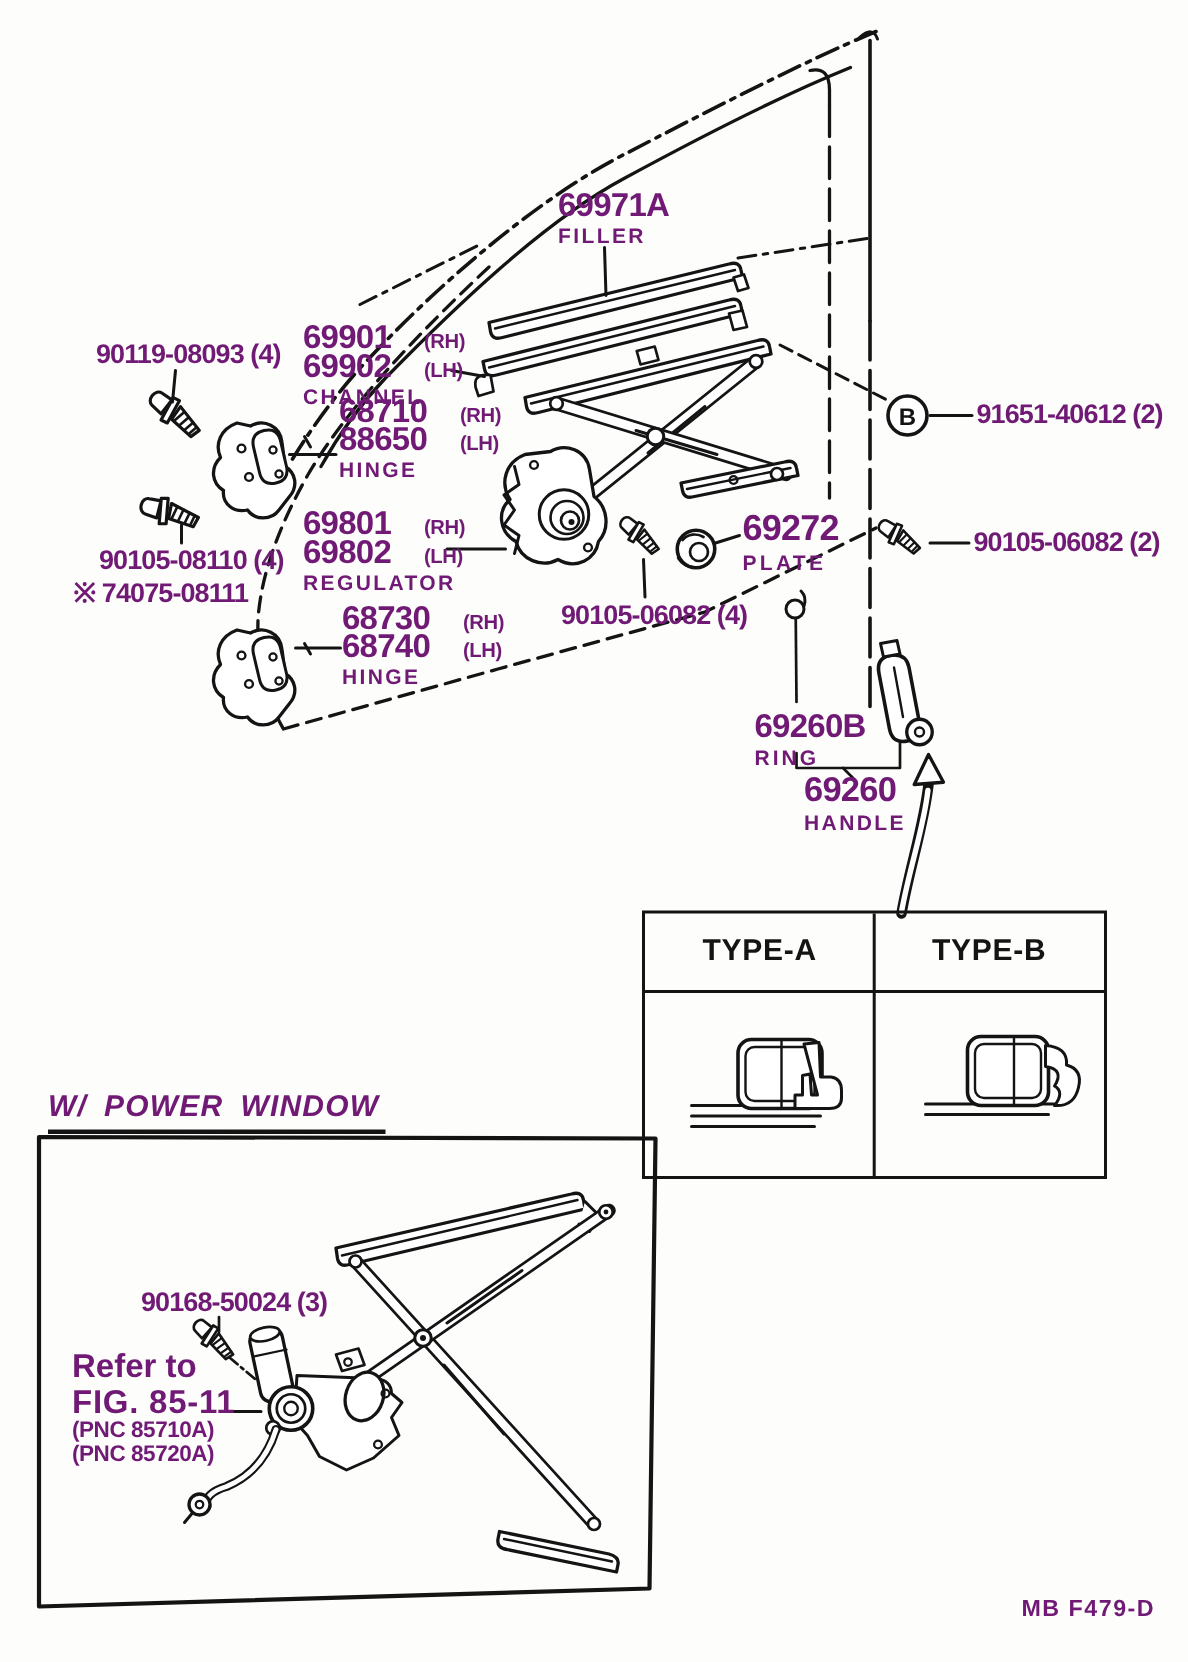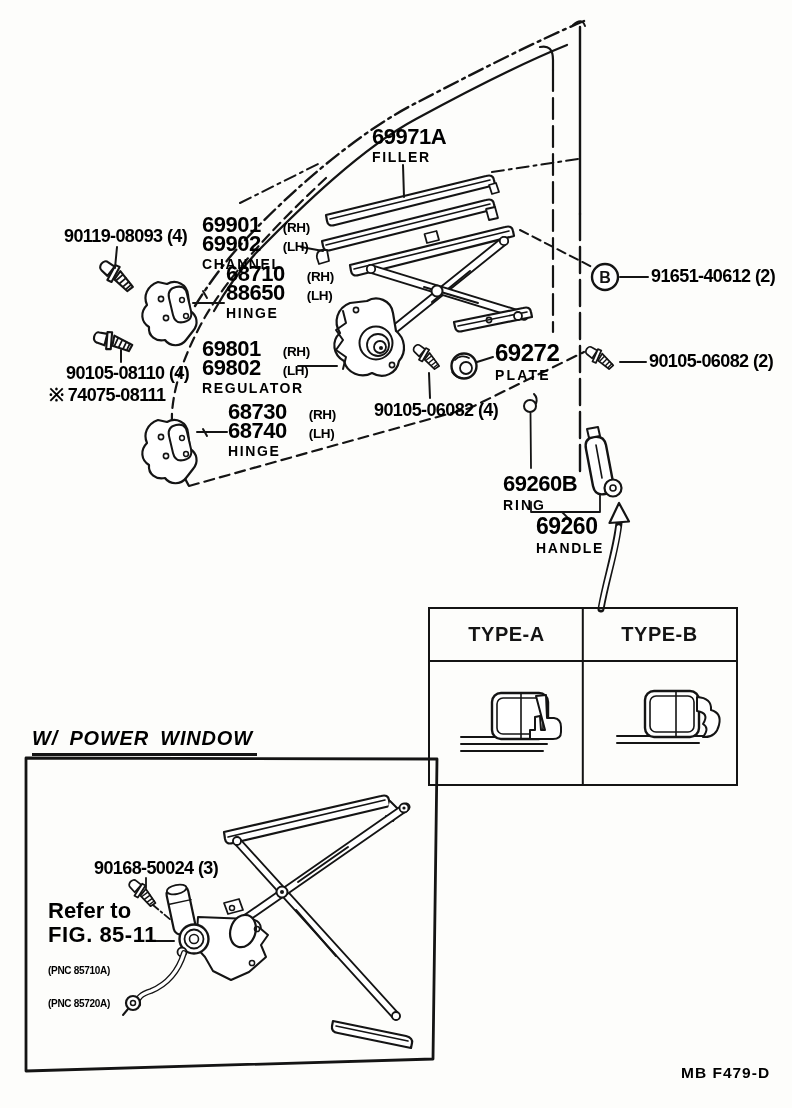--- a/index.html
+++ b/index.html
@@ -3,30 +3,30 @@
 <meta charset="utf-8">
 <style>
   * { box-sizing: border-box; }
   html,body { margin:0; padding:0; background:#e9e9e9; }
   .stage {
     position:relative; width:792px; height:1108px; margin:0 auto;
     background:#fdfdfb; color:#141414;
     font-family:"Liberation Sans", sans-serif; overflow:hidden;
   }
   .art { position:absolute; left:0; top:0; }
-  .lbl { position:absolute; font-weight:700; white-space:nowrap; color:#000000; }
+  .lbl { position:absolute; font-weight:700; white-space:nowrap; color:#701a75; }
   .row { display:flex; align-items:baseline; line-height:19px; height:19px; }
   .num { font-size:22px; letter-spacing:-0.5px; }
   .side { font-size:13.5px; margin-left:22px; letter-spacing:-0.3px; }
   .pname { font-size:14px; letter-spacing:1.6px; margin-top:3px; }
   .plain { font-size:18px; letter-spacing:-0.6px; }
   .underlined { border-bottom:3.5px solid #141414; padding-bottom:3px; padding-right:4px; }
   .ref1 { font-size:22px; line-height:25px; }
   .ref2 { font-size:22px; line-height:23px; letter-spacing:0.5px; }
-  .ref3 { font-size:10px; line-height:15.5px; letter-spacing:-0.3px;margin-top:17px; }
+  .ref3 { font-size:15px; line-height:15.5px; letter-spacing:-0.3px; }
   .type-table {
     position:absolute; left:428px; top:607px; width:310px; height:179px;
     border:2.6px solid #141414;
   }
   .tt-head { display:flex; height:53px; border-bottom:2.4px solid #141414; }
   .tt-cell { flex:1; display:flex; align-items:center; justify-content:center;
              font-weight:700; font-size:20px; letter-spacing:0.5px; }
   .tt-divider { position:absolute; left:50%; top:0; bottom:0; width:2.4px;
                 background:#141414; transform:translateX(-50%); }
   .pw-title { font-size:20px; letter-spacing:0.8px; word-spacing:5px;font-style:italic; }

